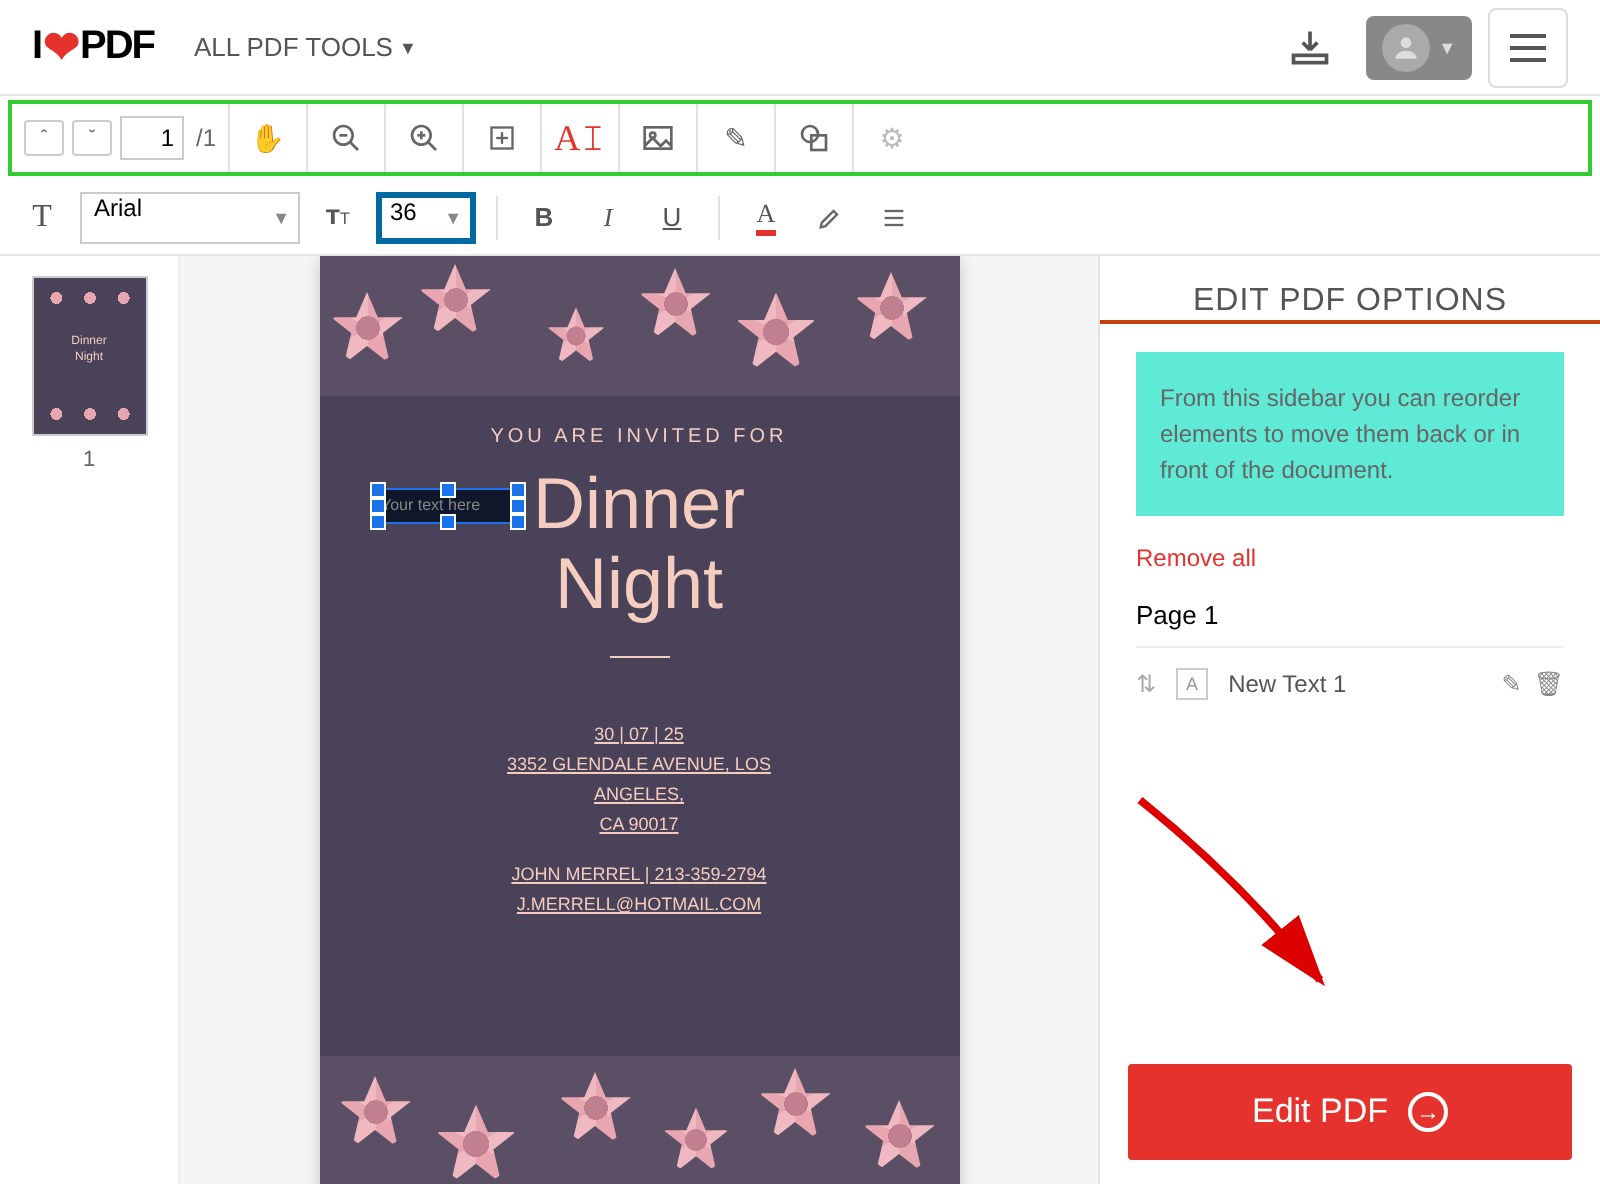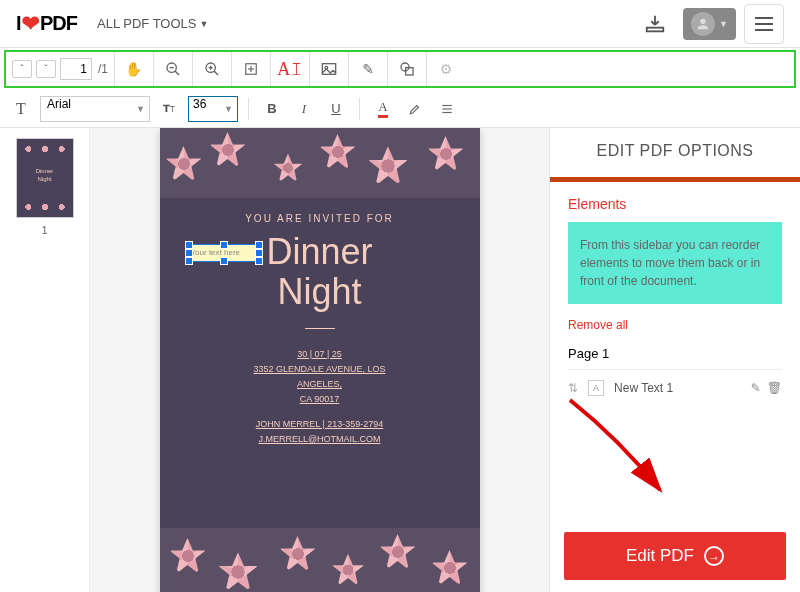--- a/index.html
+++ b/index.html
@@ -16,21 +16,21 @@
 .toolbar1{height:38px;display:flex;align-items:center;border:2px solid #3c3;margin:2px 4px;background:#fff}
 .tb-group{display:flex;align-items:center;height:100%;border-right:1px solid #e0e0e0;padding:0 6px;gap:4px}
 .tb-btn{width:26px;height:26px;display:flex;align-items:center;justify-content:center;color:#666;cursor:pointer;font-size:14px}
 .tb-btn.small{border:1px solid #ccc;width:20px;height:18px;font-size:10px;border-radius:2px}
 .page-input{width:32px;height:22px;border:1px solid #ccc;text-align:right;font-size:12px;padding-right:4px}
 .page-total{font-size:12px;color:#666;margin-left:2px}
 .tb-btn.red{color:#e5322d;font-size:18px;font-family:serif}
 .toolbar2{height:38px;display:flex;align-items:center;border-bottom:1px solid #e5e5e5;padding:0 8px;gap:6px;background:#fff}
 .font-select{height:26px;border:1px solid #ccc;padding:0 18px 0 6px;font-size:12px;background:#fff;min-width:110px;position:relative}
 .caret{position:absolute;right:4px;top:50%;transform:translateY(-50%);font-size:9px;color:#888}
-.size-select{height:26px;border:1px solid #0369a1;width:50px;padding:0 4px;font-size:12px;position:relative}
+.size-select{height:26px;border:3px solid #0369a1;width:50px;padding:0 4px;font-size:12px;position:relative}
 .fmtbtn{width:26px;height:26px;display:flex;align-items:center;justify-content:center;color:#555;cursor:pointer;font-size:13px}
 .divider{width:1px;height:22px;background:#e0e0e0;margin:0 4px}
 .main{display:flex;height:466px}
 .thumbcol{width:90px;border-right:1px solid #eee;padding:10px 0;display:flex;flex-direction:column;align-items:center}
 .thumb{width:58px;height:80px;border:1px solid #ccc;background:#4a4258;position:relative;overflow:hidden}
 .thumb-flower{position:absolute;width:100%;height:20px;background:radial-gradient(circle at 20% 50%,#e8a6b0 3px,transparent 3px),radial-gradient(circle at 50% 50%,#e8a6b0 3px,transparent 3px),radial-gradient(circle at 80% 50%,#e8a6b0 3px,transparent 3px)}
 .thumb-flower.top{top:0}
 .thumb-flower.bot{bottom:0}
 .thumb-text{position:absolute;top:28px;width:100%;text-align:center;color:#f4cdbf;font-size:6px;line-height:8px}
 .thumb-num{font-size:11px;color:#666;margin-top:6px}
@@ -38,30 +38,30 @@
 .page{width:320px;height:470px;background:#4a4258;box-shadow:0 2px 8px rgba(0,0,0,.2);position:relative}
 .flowerband{position:absolute;width:100%;height:70px;background:#5a4f64}
 .flowerband.top{top:0}
 .flowerband.bot{bottom:0}
 .flower{position:absolute;width:36px;height:36px}
 .flower::before,.flower::after{content:"";position:absolute;border-radius:50%}
 .flower::before{width:36px;height:36px;background:radial-gradient(circle,#c08090 0 6px,transparent 6px),conic-gradient(#e8a6b0 0 60deg,#f0b8c0 60deg 120deg,#e8a6b0 120deg 180deg,#f0b8c0 180deg 240deg,#e8a6b0 240deg 300deg,#f0b8c0 300deg 360deg);clip-path:polygon(50% 0,65% 35%,100% 35%,72% 57%,82% 100%,50% 75%,18% 100%,28% 57%,0 35%,35% 35%)}
 .pcontent{position:absolute;top:85px;width:100%;text-align:center;color:#f4cdbf}
 .invited{font-size:10px;letter-spacing:2px}
 .dinner{font-size:36px;font-family:Georgia,serif;line-height:40px;margin-top:8px}
-.textbox-select{position:absolute;top:116px;left:28px;width:72px;height:18px;border:1.5px solid #1a73e8;background:#fef9c3}
+.textbox-select{position:absolute;top:116px;left:28px;width:72px;height:18px;border:1.5px solid #1a73e8;background:#0f172a}
 .handle{position:absolute;width:8px;height:8px;background:#1a73e8;border:1px solid #fff}
 .handle.tl{top:-4px;left:-4px}.handle.tm{top:-4px;left:50%;margin-left:-4px}.handle.tr{top:-4px;right:-4px}
 .handle.ml{top:50%;left:-4px;margin-top:-4px}.handle.mr{top:50%;right:-4px;margin-top:-4px}
 .handle.bl{bottom:-4px;left:-4px}.handle.bm{bottom:-4px;left:50%;margin-left:-4px}.handle.br{bottom:-4px;right:-4px}
 .textbox-inner{font-size:8px;color:#888;padding:3px 2px}
-.details{font-size:9px;line-height:15px;margin-top:18px;text-decoration:underline}
+.details{font-size:9px;line-height:15px;margin-top:31px;text-decoration:underline}
 .details .nolink{text-decoration:none}
 .sidebar{width:250px;padding:0;display:flex;flex-direction:column}
-.side-title{text-align:center;font-size:16px;color:#555;padding:14px 0 17px;letter-spacing:.5px;border-bottom:5px solid #c2410c}
+.side-title{text-align:center;font-size:16px;color:#555;padding:14px 0 0;letter-spacing:.5px;border-bottom:2px solid #c2410c}
 .side-section{padding:14px 18px}
 .section-label{color:#e5322d;font-size:14px;margin-bottom:10px}
 .infobox{background:#5eead4;padding:14px 12px;font-size:12px;color:#666;line-height:18px}
 .remove-all{text-align:left;color:#e5322d;font-size:12px;margin-top:14px;cursor:pointer}
 .page-label{font-size:13px;margin-top:14px;padding-bottom:8px;border-bottom:1px solid #eee}
 .elem-row{display:flex;align-items:center;gap:10px;padding:10px 0;font-size:12px;color:#555}
 .elem-icon{width:16px;height:16px;display:flex;align-items:center;justify-content:center;color:#999;border:1px solid #ccc;font-size:9px}
 .elem-row .actions{margin-left:auto;display:flex;gap:6px;color:#888}
 .edit-btn{margin:10px 14px 14px;background:#e5322d;color:#fff;height:48px;display:flex;align-items:center;justify-content:center;gap:10px;font-size:17px;cursor:pointer;border-radius:2px}
 .arrow-annot{position:absolute;left:560px;top:390px;width:120px;height:120px;pointer-events:none}
@@ -253,21 +253,20 @@
         <div class="flower" style="left:170px;top:24px;transform:scale(.9)"></div>
         <div class="flower" style="left:220px;top:6px"></div>
         <div class="flower" style="left:272px;top:22px"></div>
       </div>
     </div>
   </div>
 
   <div class="sidebar">
     <div class="side-title">EDIT PDF OPTIONS</div>
     <div class="side-section">
-      <div class="section-label">Elements</div>
       <div class="infobox">From this sidebar you can reorder elements to move them back or in front of the document.</div>
       <div class="remove-all">Remove all</div>
       <div class="page-label">Page 1</div>
       <div class="elem-row">
         <span style="color:#aaa">⇅</span>
         <span class="elem-icon">A</span>
         <span>New Text 1</span>
         <span class="actions">
           <span>✎</span>
           <span>🗑</span>

